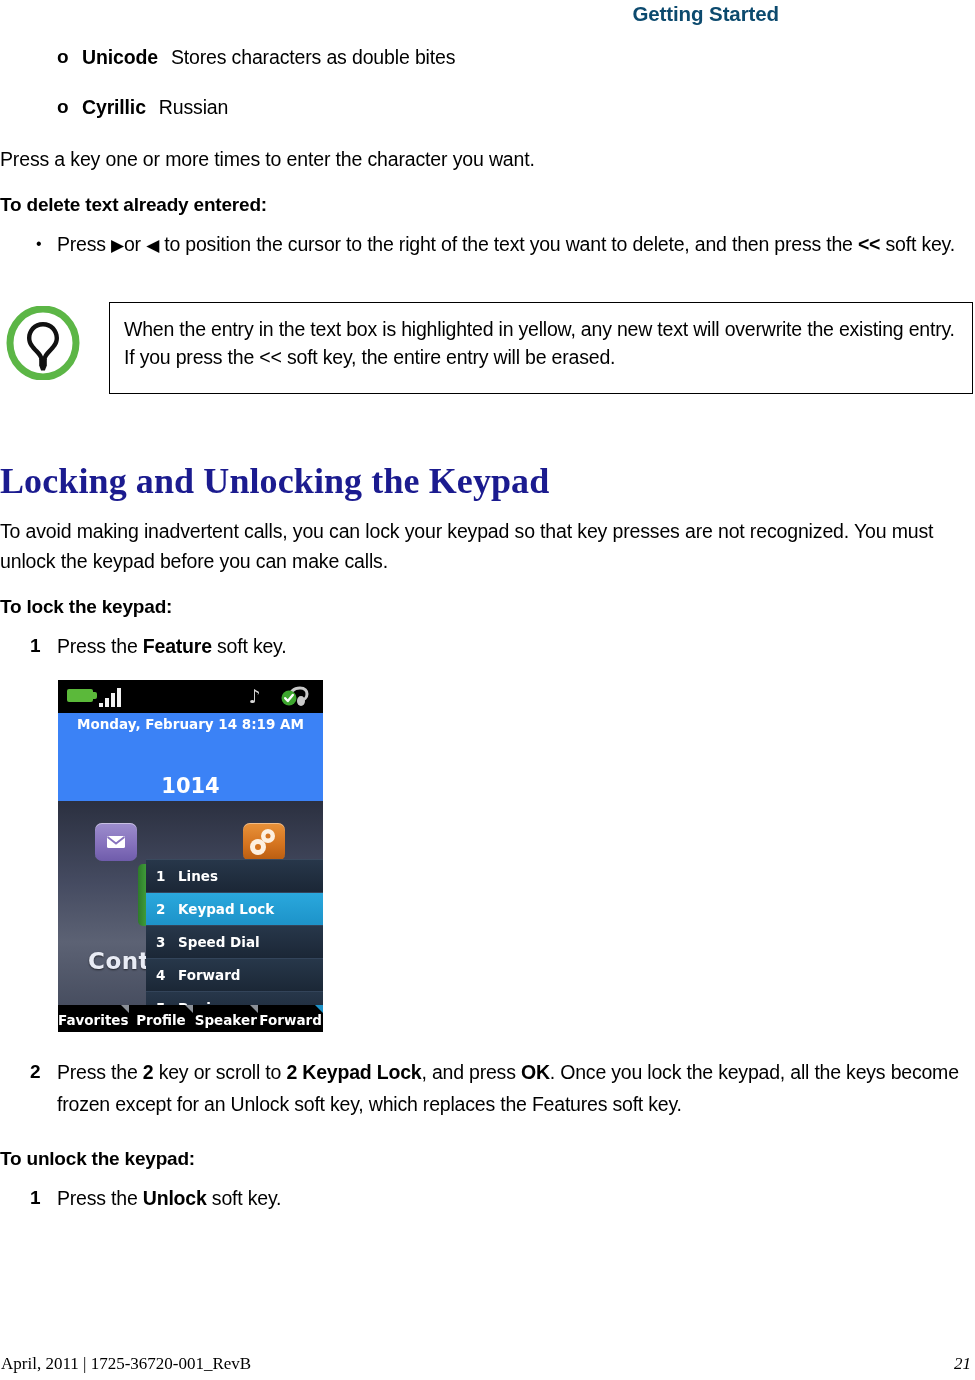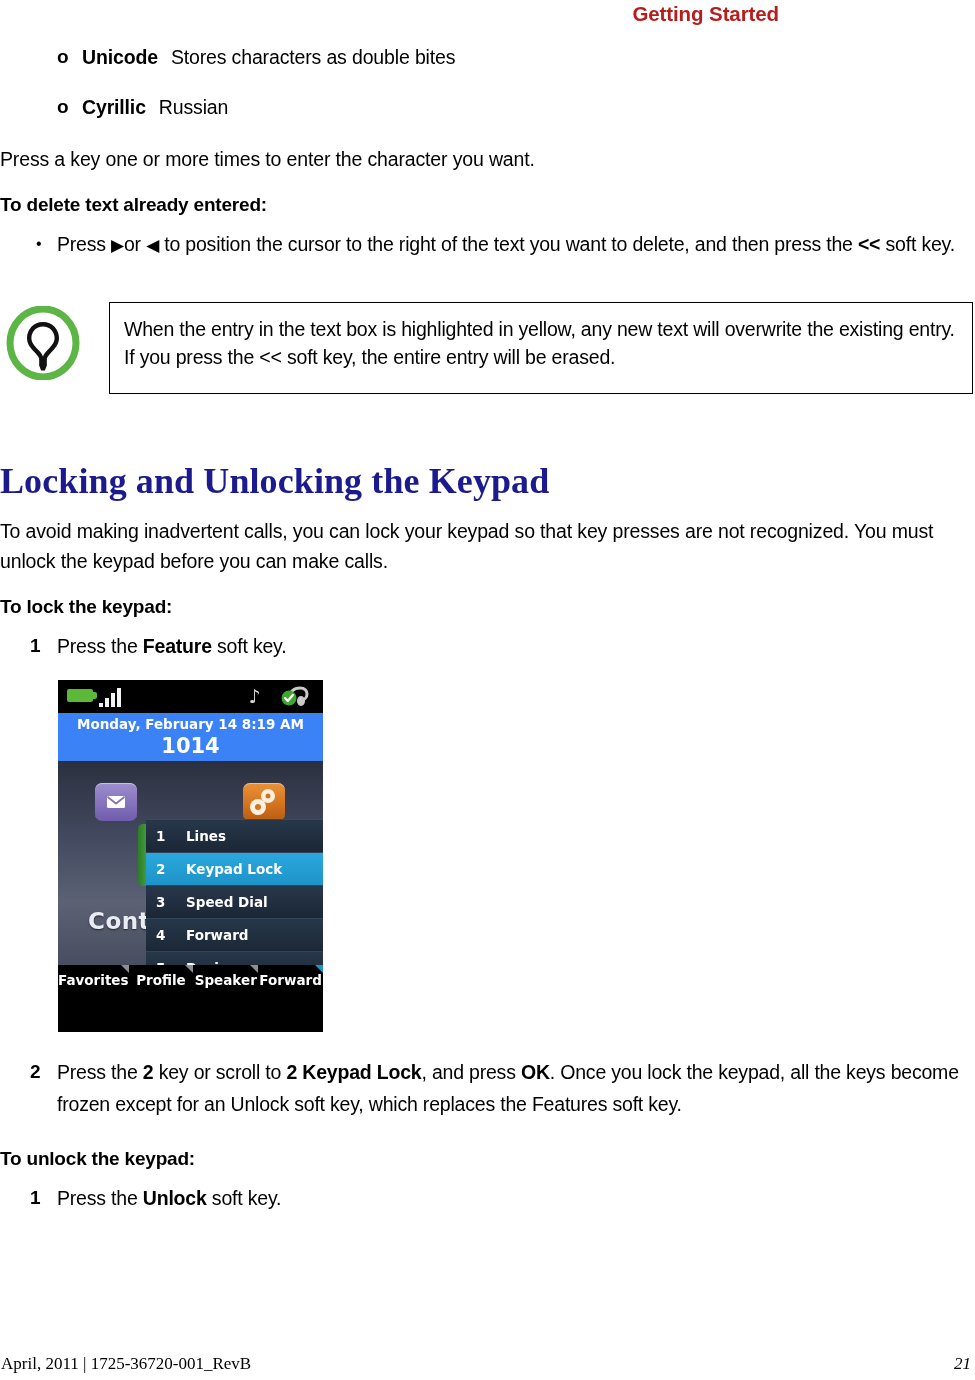--- a/index.html
+++ b/index.html
@@ -29,21 +29,21 @@
     position: absolute;
     top: 2px;
     left: 0;
     width: 781px;
     text-align: right;
     padding-right: 2px;
     font-family: "Liberation Sans", sans-serif;
     font-size: 20.5px;
     font-weight: bold;
     letter-spacing: -0.1px;
-    color: #b91c1c;
+    color: #0c4a6e;
   }
 
   
   .content {
     position: absolute;
     top: 44px;
     left: 0;
     width: 975px;
   }
 
@@ -251,20 +251,21 @@
     color: #ffffff;
     font-size: 13.5px;
     font-weight: bold;
     line-height: 19px;
   }
   .ph-ext {
     color: #ffffff;
     font-size: 21px;
     font-weight: bold;
     line-height: 24px;
+    margin-top: 40px;
   }
   .ph-profile {
     background: linear-gradient(to bottom,#8d93ab 0%, #aeb3c6 45%, #c7cbd8 55%, #9aa0b4 100%);
     text-align: center;
     color: #e9ecf5;
     font-size: 17px;
     font-weight: bold;
     line-height: 26px;
     text-shadow: 0 1px 1px rgba(0,0,0,.45);
     border-top: 1px solid #5b6070;
@@ -329,21 +330,21 @@
     border-bottom: 1px solid #33445a;
     background: linear-gradient(to bottom,#27374a 0%, #1b2736 100%);
   }
   .ph-menu .mi .k {
     position: absolute;
     left: 10px;
     top: 0;
   }
   .ph-menu .mi .t {
     position: absolute;
-    left: 40px;
+    left: 32px;
     top: 0;
   }
   .ph-menu .mi.sel {
     background: linear-gradient(to bottom,#2aa8dd 0%, #1d93c9 100%);
     color: #ffffff;
   }
   .ph-soft {
     position: absolute;
     bottom: 0;
     left: 0;

